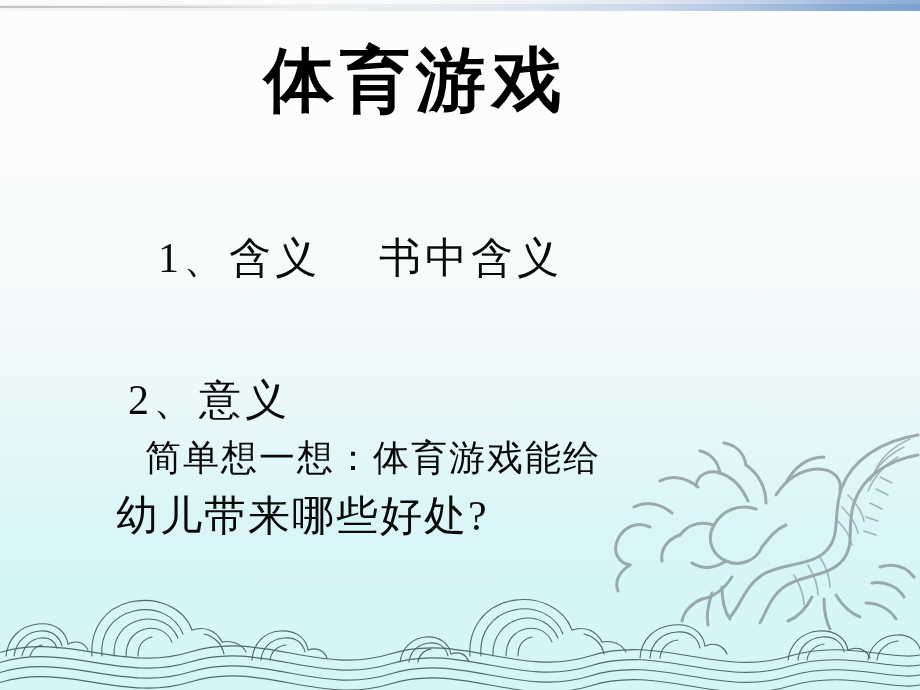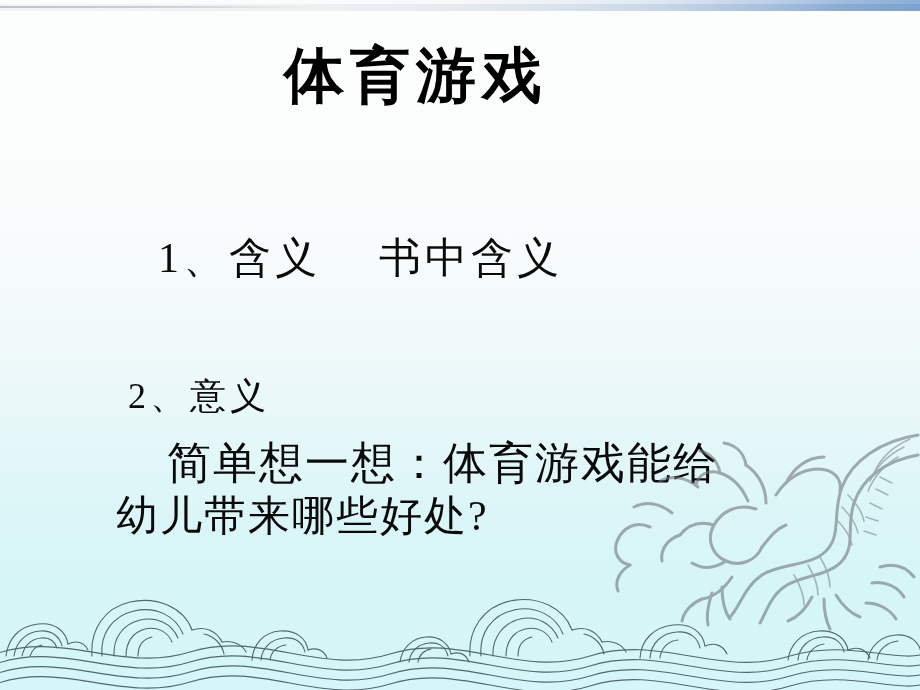--- a/index.html
+++ b/index.html
@@ -66,21 +66,21 @@
         rgba(255,255,255,0) 100%);
   }
 
   
   .title {
     position: absolute;
     left: 0;
     top: 46px;
     width: 832px;
     text-align: center;
-    font-size: 60px;
+    font-size: 70px;
     line-height: 1.0;
     font-weight: bold;
     color: #000000;
     letter-spacing: 6px;
     font-family: "Liberation Serif", "DejaVu Serif", serif;
     white-space: pre;
   }
 
   
   .body-text {
@@ -92,22 +92,22 @@
     font-weight: normal;
   }
 
   .line {
     position: absolute;
     white-space: pre;
     font-family: Liberation Serif, serif;
   }
 
   .line-1 { left: 158px; top: 230px; font-size: 42px; letter-spacing: 4px; }
-  .line-2 { left: 128px; top: 372px; font-size: 36px; letter-spacing: 4px; }
-  .line-3 { left: 128px; top: 434px; font-size: 44px; letter-spacing: 2px; }
+  .line-2 { left: 128px; top: 372px; font-size: 42px; letter-spacing: 4px; }
+  .line-3 { left: 112px; top: 434px; font-size: 36px; letter-spacing: 2px; }
   .line-4 { left: 116px; top: 488px; font-size: 42px; letter-spacing: 2px; }
 
   
   .art {
     position: absolute;
     left: 0;
     bottom: 0;
     width: 920px;
     height: 230px;
     pointer-events: none;

